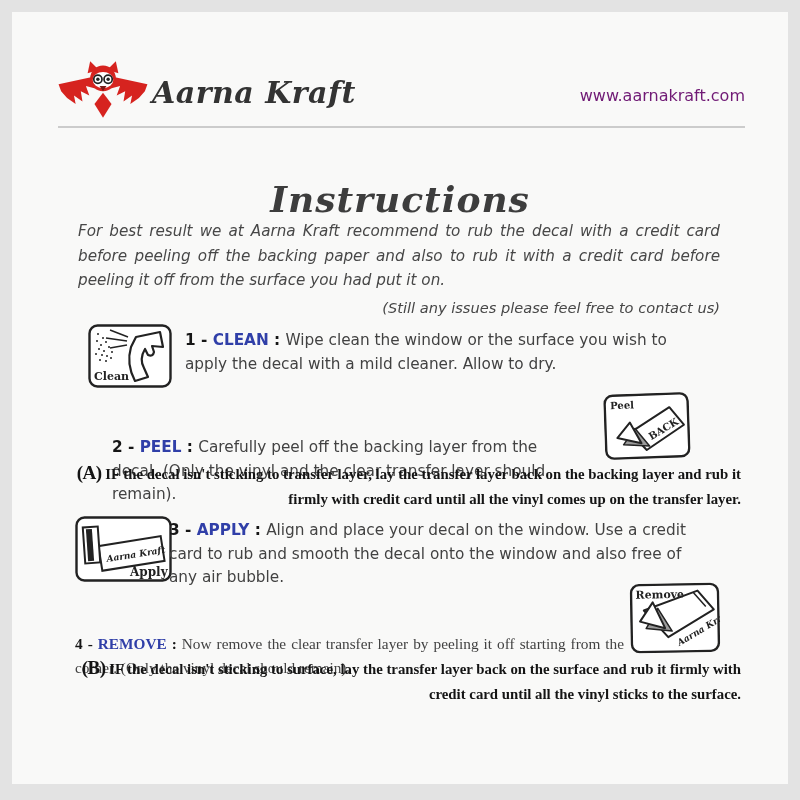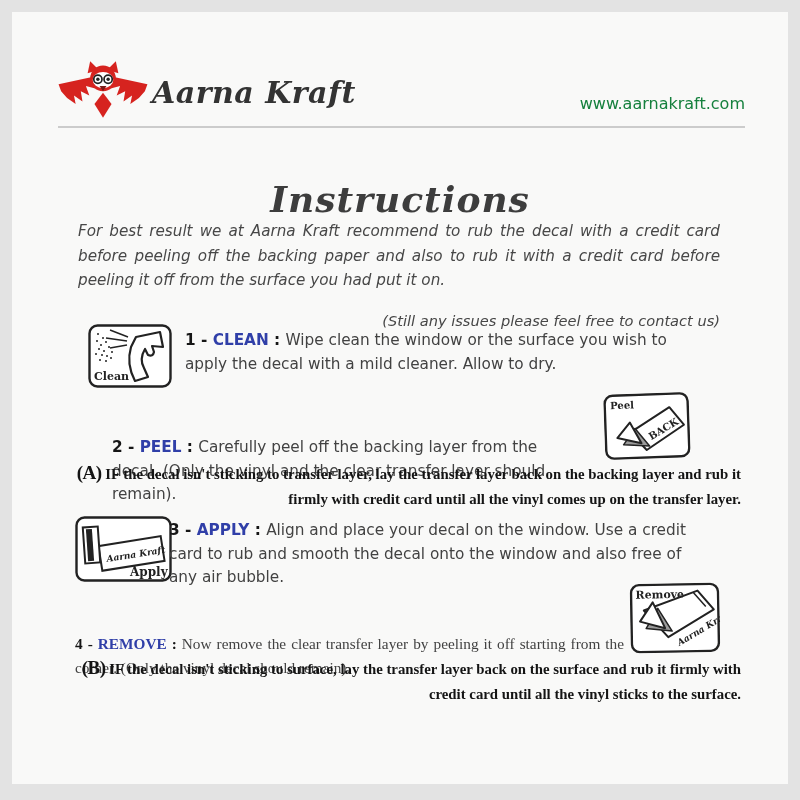--- a/index.html
+++ b/index.html
@@ -4,32 +4,32 @@
 <style>
   html,body{margin:0;padding:0;width:800px;height:800px;background:#e3e3e3;
     font-family:"DejaVu Sans",sans-serif;}
   .page{position:absolute;left:12px;top:12px;right:12px;bottom:16px;background:#f9f9f8;overflow:hidden;}
 
   
   .logo-row{position:absolute;left:44px;top:46px;display:flex;align-items:center;}
   .owl{width:94px;height:68px;}
   .brand{font-family:"DejaVu Serif",serif;font-style:italic;font-weight:bold;
     font-size:30px;color:#333;margin-left:2px;letter-spacing:.5px;}
-  .website{position:absolute;right:43px;top:82px;font-size:16px;color:#15803d;}
+  .website{position:absolute;right:43px;top:74px;font-size:16px;color:#701a75;}
   .divider{position:absolute;left:46px;right:43px;top:114px;height:2px;background:#cccccc;}
 
   
   .title{position:absolute;left:0;right:0;top:136px;text-align:center;
     font-family:"DejaVu Serif",serif;font-style:italic;font-weight:bold;
     font-size:36px;color:#3d3d3d;letter-spacing:1px;margin-top:30px;}
 
   
   .intro{position:absolute;left:66px;top:207px;width:642px;font-size:15.2px;
     line-height:1.62;color:#474747;text-align:justify;font-style:italic;}
-  .contact-note{margin-top:16px;text-align:right;font-size:14.6px;color:#474747;}
+  .contact-note{margin-top:3px;text-align:right;font-size:14.6px;color:#474747;}
 
   
   .step-text{position:absolute;font-size:15.3px;line-height:1.55;color:#424242;margin:0;}
   .step-text b{color:#161616;font-weight:bold;}
   .step-text .lbl{color:#303fa8;font-weight:bold;}
   .st1{left:173px;top:317px;width:522px;}
   .st2{left:100px;top:388px;width:474px;margin-top:36px;}
   .st3{left:157px;top:507px;width:530px;}
   .st4{left:63px;top:620px;width:549px;text-align:justify;font-family:Liberation Serif, serif;}
 

